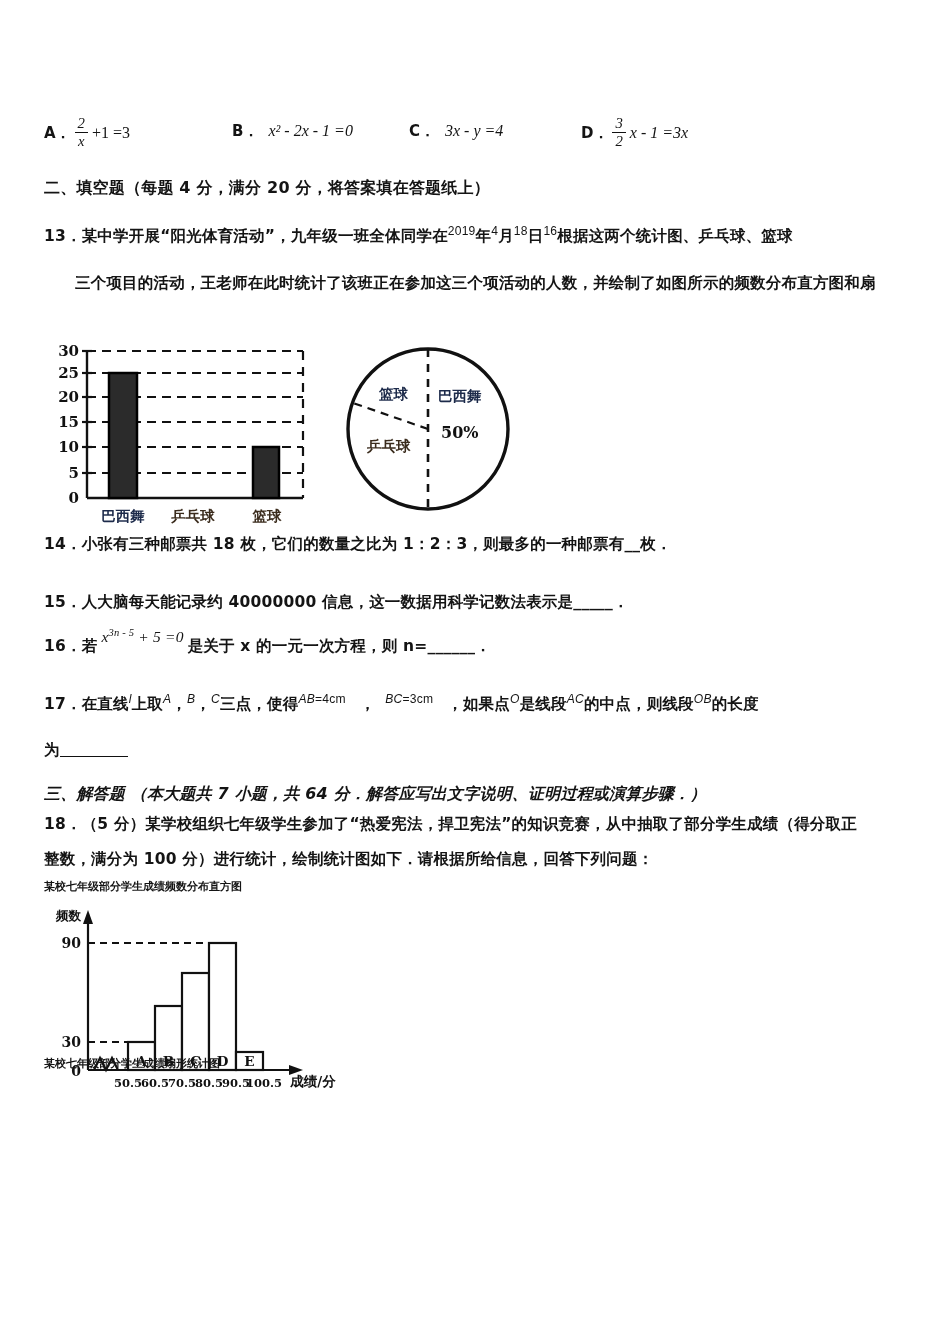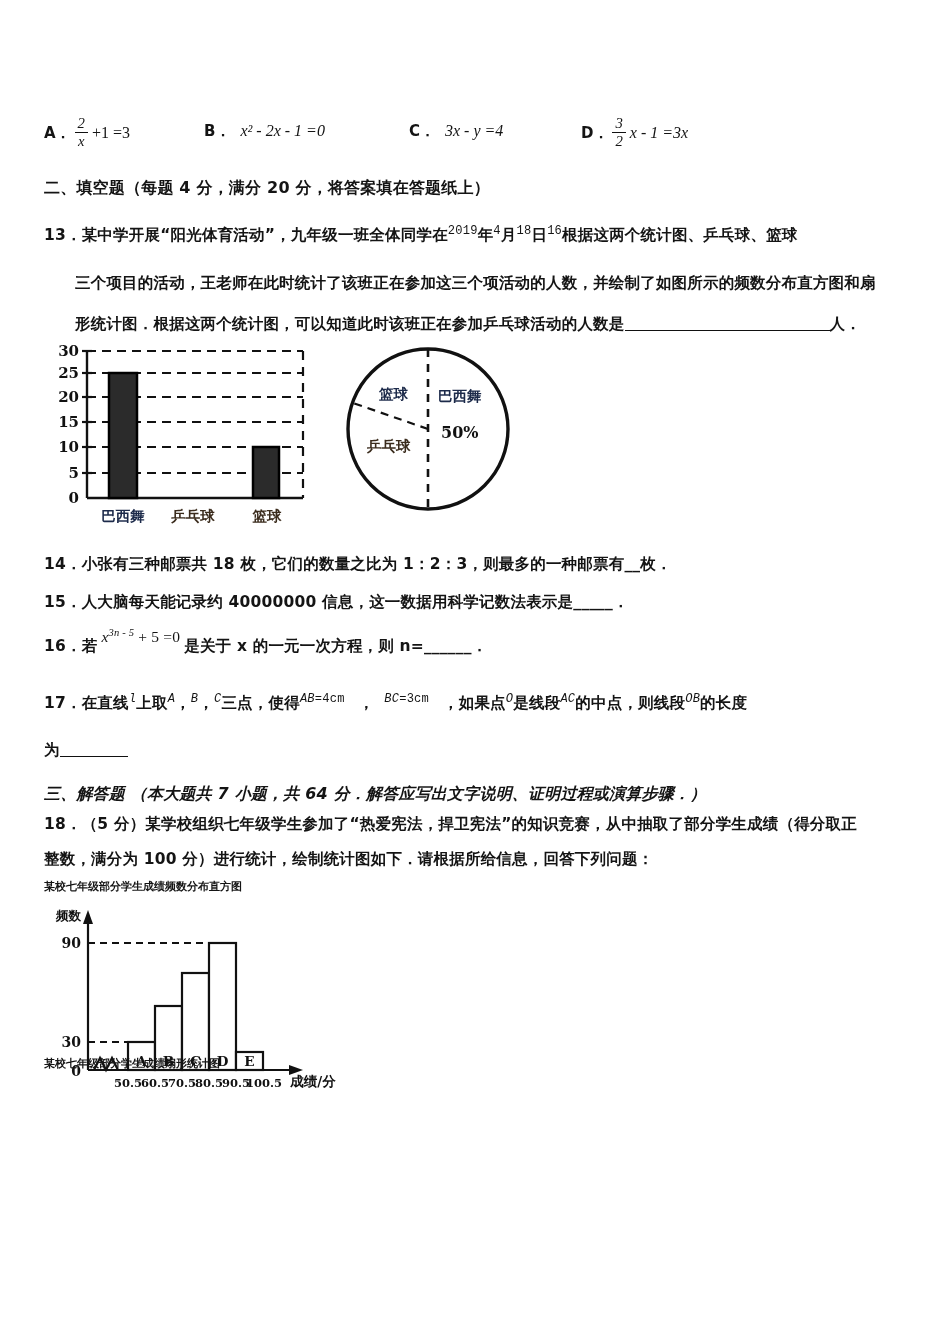--- a/index.html
+++ b/index.html
@@ -20,21 +20,21 @@
     font-size:15.5px;
     line-height:1.5;
     letter-spacing:0.2px;
     white-space:nowrap;
   }
   .mi { font-family:"Liberation Serif","DejaVu Serif",serif; font-style:italic; }
   .mn { font-family:"Liberation Serif","DejaVu Serif",serif; font-style:normal; }
   sup.sup { font-size:0.68em; vertical-align:super; font-style:normal;
             font-family:"Liberation Serif","DejaVu Serif",serif; }
   .supnum { font-size:0.78em; vertical-align:super;
-            font-family:Liberation Mono, monospace; }
+            font-family:Liberation Sans, sans-serif; }
   .blank { display:inline-block; border-bottom:1.3px solid #111; height:1em; vertical-align:-2px; }
 
   
   .choices { position:absolute; left:44px; top:96px; width:860px; height:58px; }
   .choice { position:absolute; font-size:16px; white-space:nowrap; }
   .clabel { font-family:"DejaVu Sans","Liberation Sans",sans-serif; font-weight:bold; font-size:15px; }
   .frac { display:inline-block; text-align:center; vertical-align:-0.55em;
           font-family:"Liberation Serif","DejaVu Serif",serif; font-style:italic; line-height:1.05; }
   .frac .num { display:block; font-size:0.92em; padding:0 3px; }
   .frac .bar { display:block; border-top:1.3px solid #111; margin:1px 0; }
@@ -56,21 +56,21 @@
     <div class="choice" style="left:0px; top:20px;">
       <span class="clabel">A．</span>
       <span class="frac">
         <span class="num">2</span>
         <span class="bar"></span>
         <span class="den">x</span>
       </span>
       <span class="mn">+1 =3</span>
     </div>
 
-    <div class="choice" style="left:160px; top:26px;">
+    <div class="choice" style="left:188px; top:26px;">
       <span class="clabel">B．</span>
       <span class="mi" style="margin-left:6px;">x² - 2x - 1 =0</span>
     </div>
 
     <div class="choice" style="left:365px; top:26px;">
       <span class="clabel">C．</span>
       <span class="mi" style="margin-left:6px;">3x -  y =4</span>
     </div>
 
     <div class="choice" style="left:537px; top:20px;">
@@ -85,23 +85,20 @@
   </div>
 
   <div class="para cn" style="left:44px; top:176px; font-size:16px;">二、填空题（每题 4 分，满分 20 分，将答案填在答题纸上）</div>
 
   <div class="para" style="left:44px; top:222px;">
     <span class="cn">13．</span><span class="cn">某中学开展“阳光体育活动”，九年级一班全体同学在</span><span class="supnum">2019</span><span class="cn">年</span><span class="supnum">4</span><span class="cn">月</span><span class="supnum">18</span><span class="cn">日</span><span class="supnum">16</span><span class="cn">根据这两个统计图、乒乓球、篮球</span>
   </div>
 
   <div class="para cn" style="left:75px; top:272px;">三个项目的活动，王老师在此时统计了该班正在参加这三个项活动的人数，并绘制了如图所示的频数分布直方图和扇</div>
 
-  <div class="para" style="left:75px; top:312px;">
-    <span class="cn">形统计图．根据这两个统计图，可以知道此时该班正在参加乒乓球活动的人数是</span><span class="blank" style="width:205px;"></span><span class="cn">人．</span>
-  </div>
 
   <div class="fig" style="left:45px; top:338px;">
     <svg width="480" height="195" viewBox="0 0 480 195">
 
       <g>
 
         <g font-family="DejaVu Serif, Liberation Serif, serif" font-size="15" font-weight="bold" fill="#111" text-anchor="end">
           <text x="34" y="18">30</text>
           <text x="34" y="40">25</text>
           <text x="34" y="64">20</text>
@@ -155,30 +152,30 @@
         <g font-family="DejaVu Sans, Liberation Sans, sans-serif" font-size="14.5" font-weight="bold">
           <text x="36" y="53" fill="#1c2a4a">篮球</text>
           <text x="95" y="55" fill="#1c2a4a">巴西舞</text>
           <text x="24" y="105" fill="#3a2b1c">乒乓球</text>
           <text x="98" y="92" fill="#111" font-family="DejaVu Serif, Liberation Serif, serif" font-size="16">50%</text>
         </g>
       </g>
     </svg>
   </div>
 
-  <div class="para" style="left:44px; top:552px;">
+  <div class="para" style="left:44px; top:532px;">
     <span class="cn">14．</span><span class="cn">小张有三种邮票共 18 枚，它们的数量之比为 1：2：3，则最多的一种邮票有__枚．</span>
   </div>
 
   <div class="para" style="left:44px; top:590px;">
     <span class="cn">15．</span><span class="cn">人大脑每天能记录约 40000000 信息，这一数据用科学记数法表示是_____．</span>
   </div>
 
   <div class="para" style="left:44px; top:634px;">
-    <span class="cn">16．</span><span class="cn">若</span><span style="position:relative; top:-9px; margin-left:4px;"><span class="mi">x</span><sup class="sup"><span class="mi">3n - 5</span></sup><span class="mn" style="margin-left:4px;">+ 5 =0</span></span><span class="cn" style="margin-left:4px;">是关于 x 的一元一次方程，则 n=______．</span>
+    <span class="cn">16．</span><span class="cn">若</span><span style="position:relative; top:-9px; margin-left:4px;"><span class="mi">x</span><sup class="sup"><span class="mi">3n - 5</span></sup><span class="mn" style="margin-left:4px;font-style:italic;">+ 5 =0</span></span><span class="cn" style="margin-left:4px;">是关于 x 的一元一次方程，则 n=______．</span>
   </div>
 
   <div class="para" style="left:44px; top:690px;">
     <span class="cn">17．</span><span class="cn">在直线</span><span class="mi supnum">l</span><span class="cn">上取</span><span class="mi supnum">A</span><span class="cn">，</span><span class="mi supnum">B</span><span class="cn">，</span><span class="mi supnum">C</span><span class="cn">三点，使得</span><span class="mi supnum">AB</span><span class="mn supnum">=4cm</span><span class="cn" style="margin-left:14px;">，</span><span class="mi supnum" style="margin-left:10px;">BC</span><span class="mn supnum">=3cm</span><span class="cn" style="margin-left:14px;">，</span><span class="cn">如果点</span><span class="mi supnum">O</span><span class="cn">是线段</span><span class="mi supnum">AC</span><span class="cn">的中点，则线段</span><span class="mi supnum">OB</span><span class="cn">的长度</span>
   </div>
 
   <div class="para" style="left:44px; top:738px;">
     <span class="cn">为</span><span class="blank" style="width:68px;"></span>
   </div>
 

